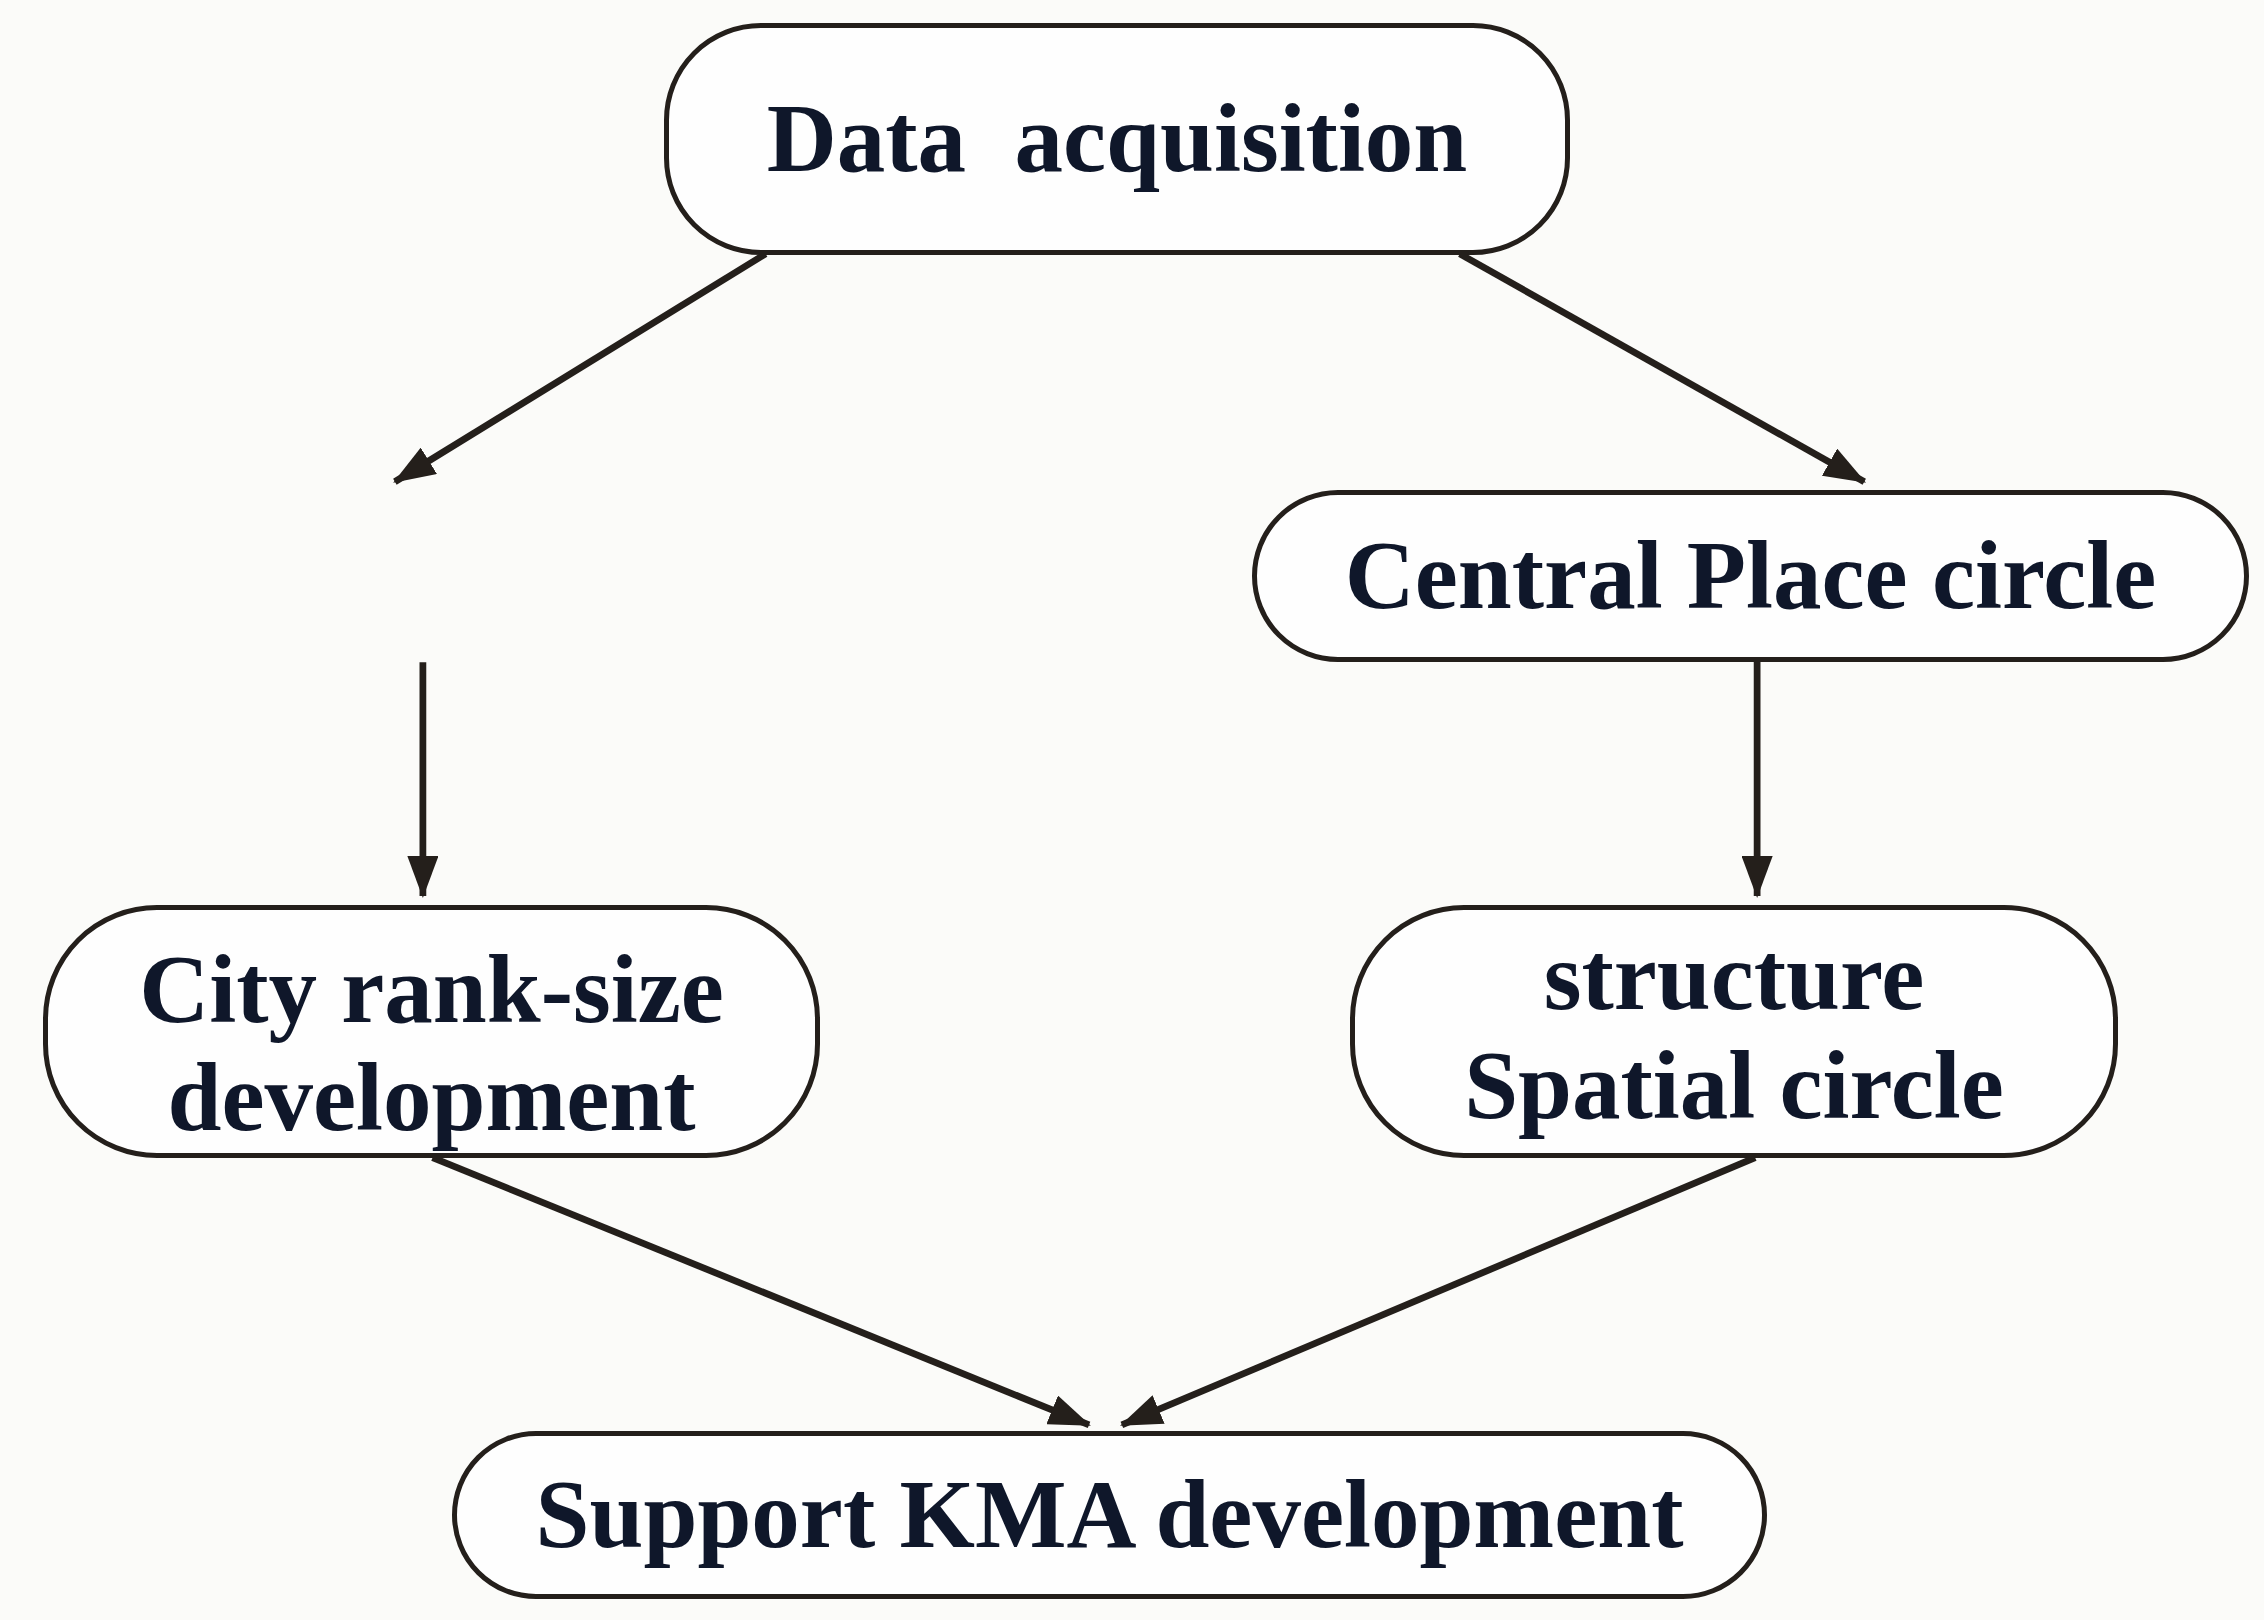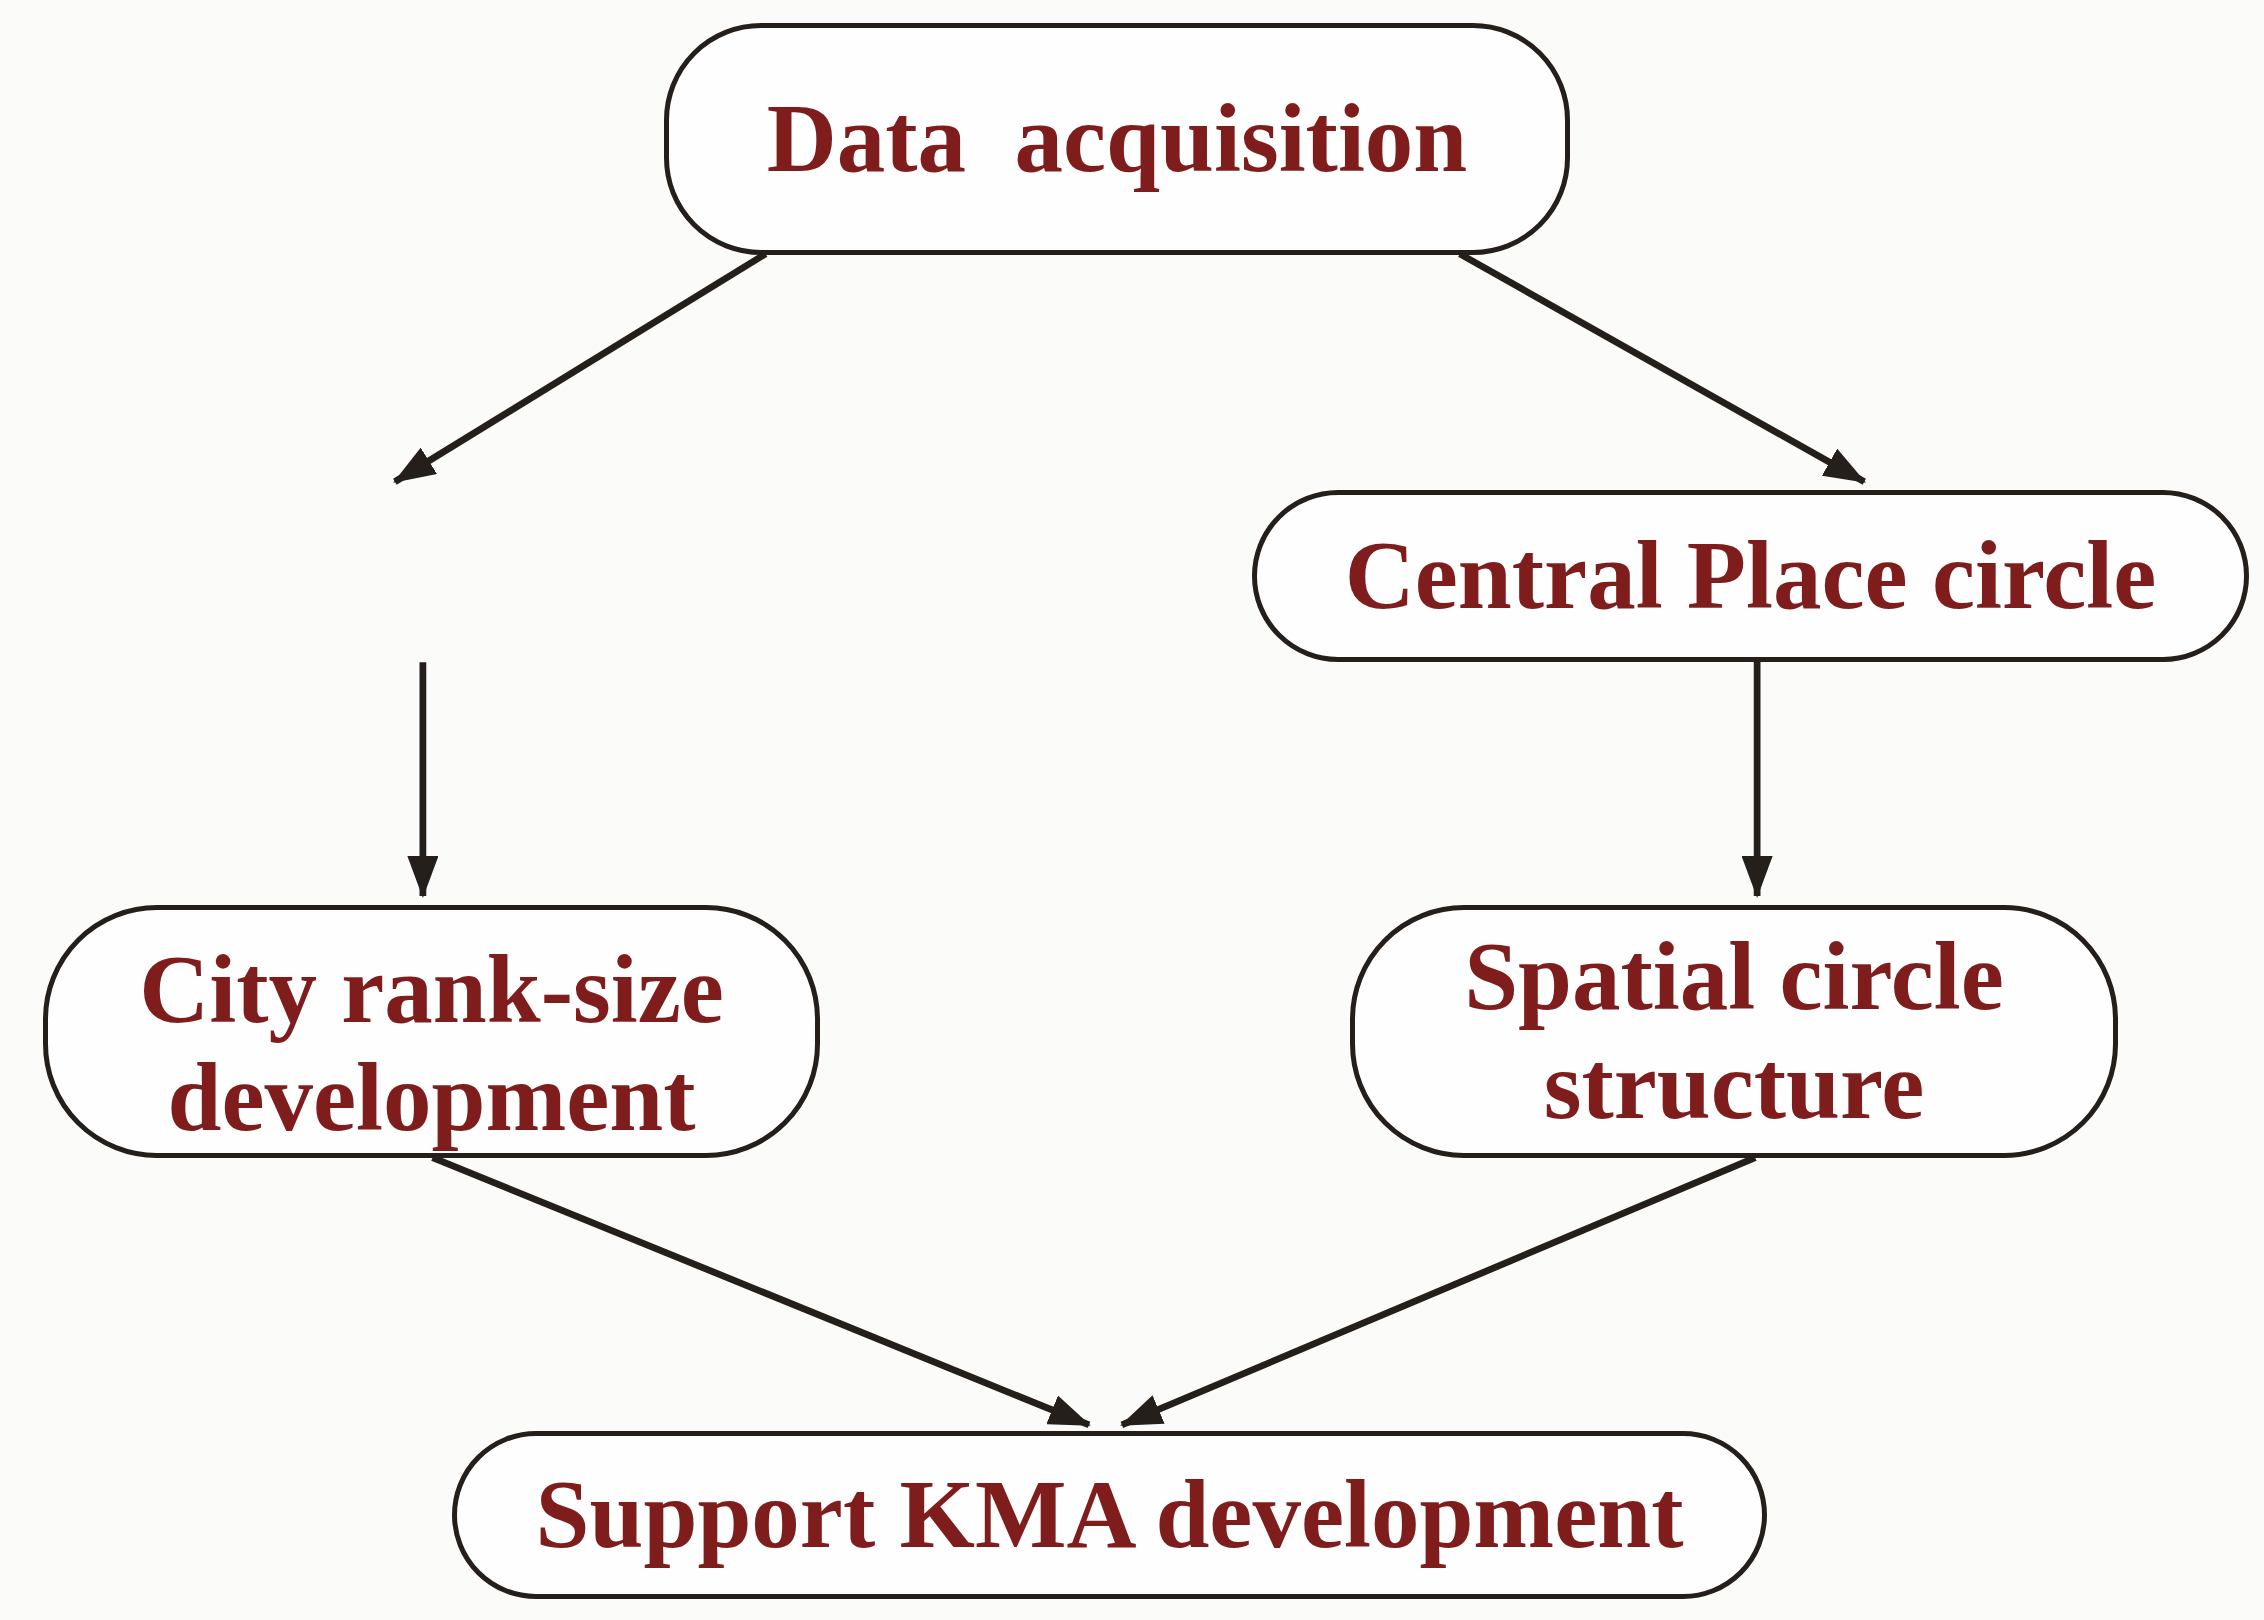--- a/index.html
+++ b/index.html
@@ -33,21 +33,21 @@
   .node {
     position: absolute;
     box-sizing: border-box;
     background: #fefefe;
     border: 5.8px solid #241f1b;
     display: flex;
     flex-direction: column;
     align-items: center;
     justify-content: center;
     text-align: center;
-    color: #7f1d1d;
+    color: #0f172a;
     font-weight: bold;
     font-size: 97px;
     line-height: 1.12;
   }
   .node .lbl {
     white-space: pre; 
     display: block;
   }
   .n-top      { left: 664px;  top: 23px;   width: 906px;  height: 232px; border-radius: 97px; }
   .n-zif      { left: 72px;   top: 486px;  width: 700px;  height: 177px; border-radius: 89px; }
@@ -83,22 +83,22 @@
   <div class="node n-central">
     <span class="lbl">Central Place circle</span>
   </div>
 
   <div class="node n-city">
     <span class="lbl">City rank-size</span>
     <span class="lbl">development</span>
   </div>
 
   <div class="node n-spatial">
+    <span class="lbl">structure</span>
     <span class="lbl">Spatial circle</span>
-    <span class="lbl">structure</span>
   </div>
 
   <div class="node n-support">
     <span class="lbl">Support KMA development</span>
   </div>
 
 </div>
 
 
 </body></html>

